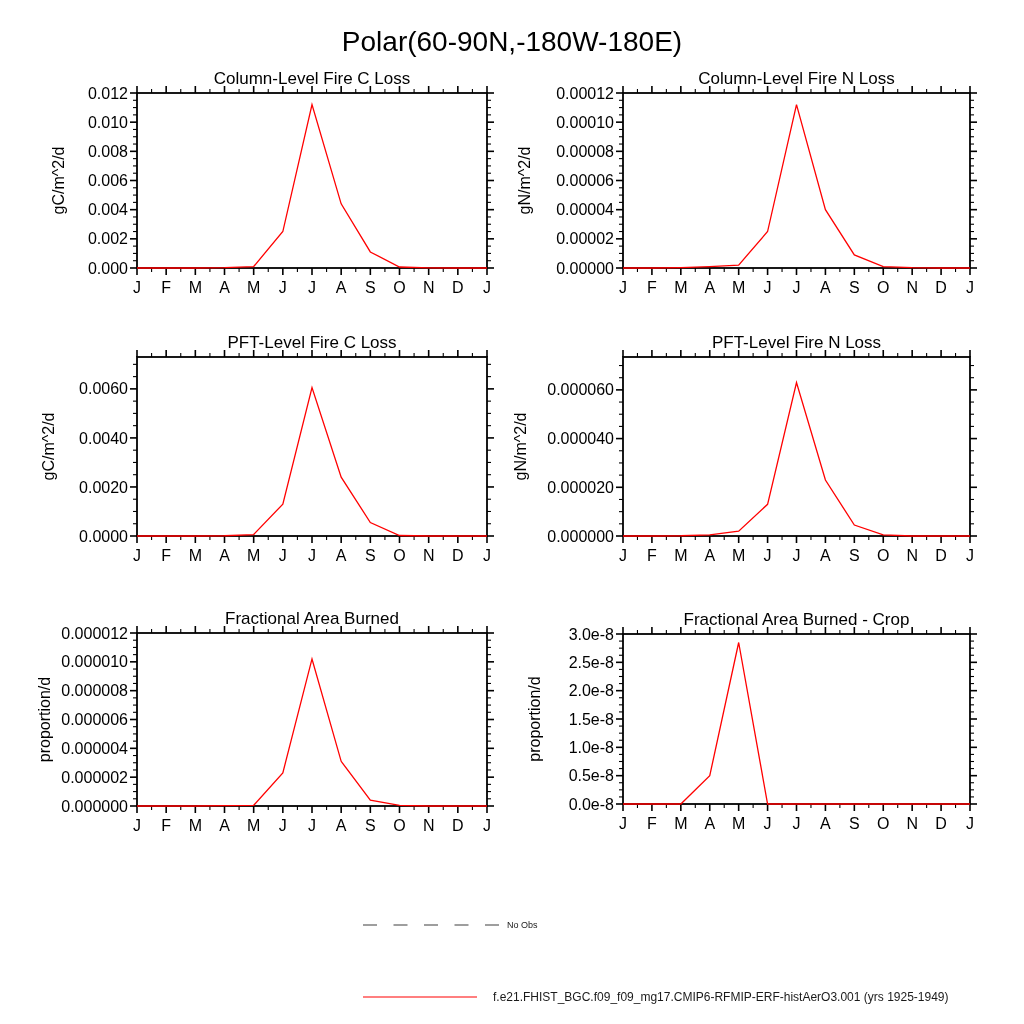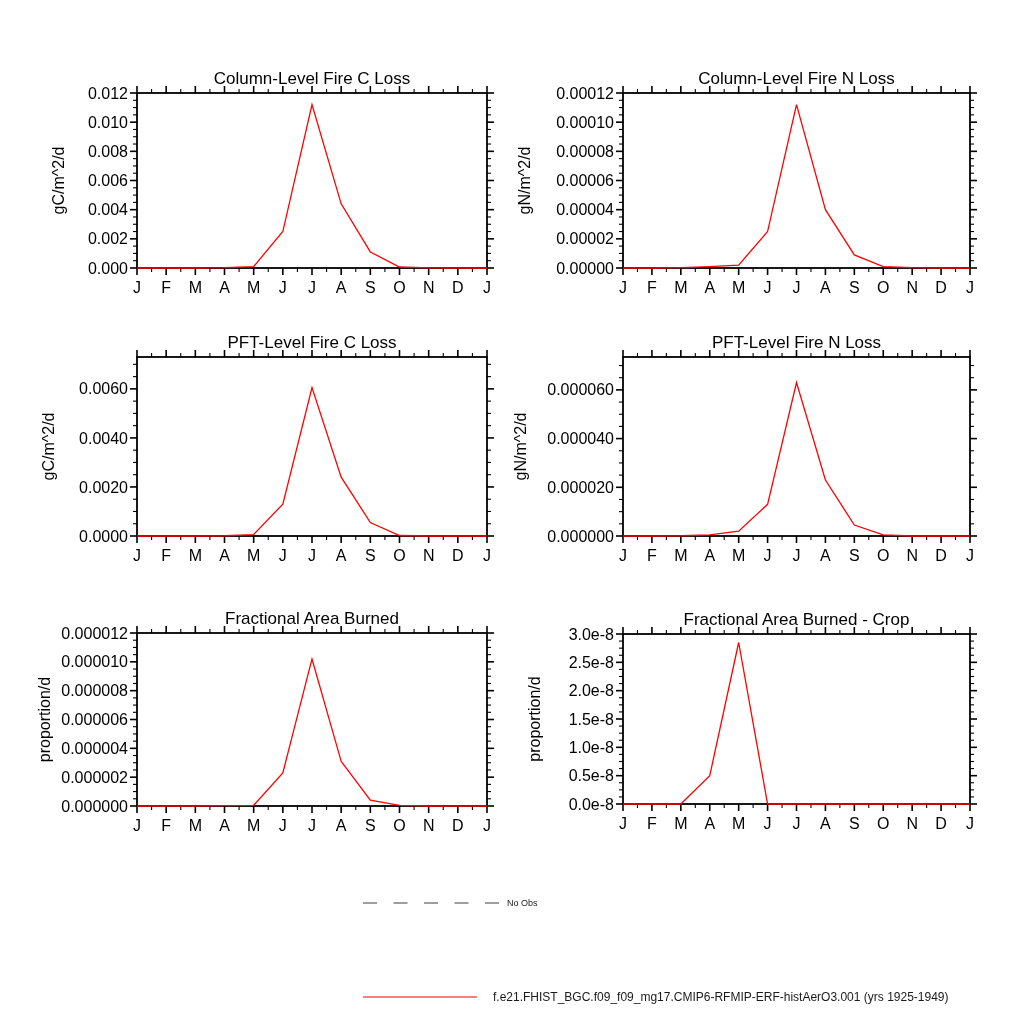--- a/index.html
+++ b/index.html
@@ -20,20 +20,21 @@
   .legend-row{position:absolute;display:flex;align-items:center;}
   .legend-row svg{display:block;overflow:visible;}
   .lg-text-sm{font-size:9px;margin-left:8px;color:#1a1a1a;white-space:nowrap;}
   .lg-text{font-size:12px;margin-left:16px;color:#1a1a1a;white-space:nowrap;}
 </style>
 </head>
 <body>
 
 <div class="page">
 
+  <div class="fig-title">Polar(60-90N,-180W-180E)</div>
 
   <svg class="panel" style="left:0px;top:58px" width="512" height="265">
       <rect x="137" y="35" width="350" height="175" class="ax"></rect>
       <line x1="137" y1="210" x2="137" y2="217" class="tickmaj"></line>
       <line x1="137" y1="35" x2="137" y2="28" class="tickmaj"></line>
       <text x="137" y="235" class="t-month" text-anchor="middle">J</text>
       <line x1="151.58333333333334" y1="210" x2="151.58333333333334" y2="214" class="tickmin"></line>
       <line x1="151.58333333333334" y1="35" x2="151.58333333333334" y2="31" class="tickmin"></line>
       <line x1="166.16666666666666" y1="210" x2="166.16666666666666" y2="217" class="tickmaj"></line>
       <line x1="166.16666666666666" y1="35" x2="166.16666666666666" y2="28" class="tickmaj"></line>
@@ -737,21 +738,21 @@
       <line x1="458" y1="57.24999999999997" x2="462" y2="57.24999999999997" class="tickmin"></line>
       <line x1="111" y1="50.16666666666666" x2="107" y2="50.16666666666666" class="tickmin"></line>
       <line x1="458" y1="50.16666666666666" x2="462" y2="50.16666666666666" class="tickmin"></line>
       <line x1="111" y1="43.083333333333314" x2="107" y2="43.083333333333314" class="tickmin"></line>
       <line x1="458" y1="43.083333333333314" x2="462" y2="43.083333333333314" class="tickmin"></line>
       <polyline points="111.00,206.00 139.92,206.00 168.83,206.00 197.75,177.67 226.67,44.50 255.58,206.00 284.50,206.00 313.42,206.00 342.33,206.00 371.25,206.00 400.17,206.00 429.08,206.00 458.00,206.00" class="series" stroke="#ff0000"></polyline>
       <text x="284.5" y="27" class="t-title" text-anchor="middle">Fractional Area Burned - Crop</text>
       <text x="22" y="121" class="t-ylab" text-anchor="middle" transform="rotate(-90 22 121)" dy="0.35em">proportion/d</text>
     </svg>
 
-  <div class="legend-row" style="left:363px;top:898px">
+  <div class="legend-row" style="left:363px;top:920px">
     <svg width="136" height="10">
       <line x1="0" y1="5" x2="136" y2="5" stroke-width="1.1" stroke-dasharray="14 16.5" stroke="#3f3f3f"></line>
     </svg>
     <span class="lg-text-sm">No Obs</span>
   </div>
 
   <div class="legend-row" style="left:363px;top:990px">
     <svg width="114" height="10">
       <line x1="0" y1="5" x2="114" y2="5" stroke-width="1.2" stroke="#ff0000"></line>
     </svg>

